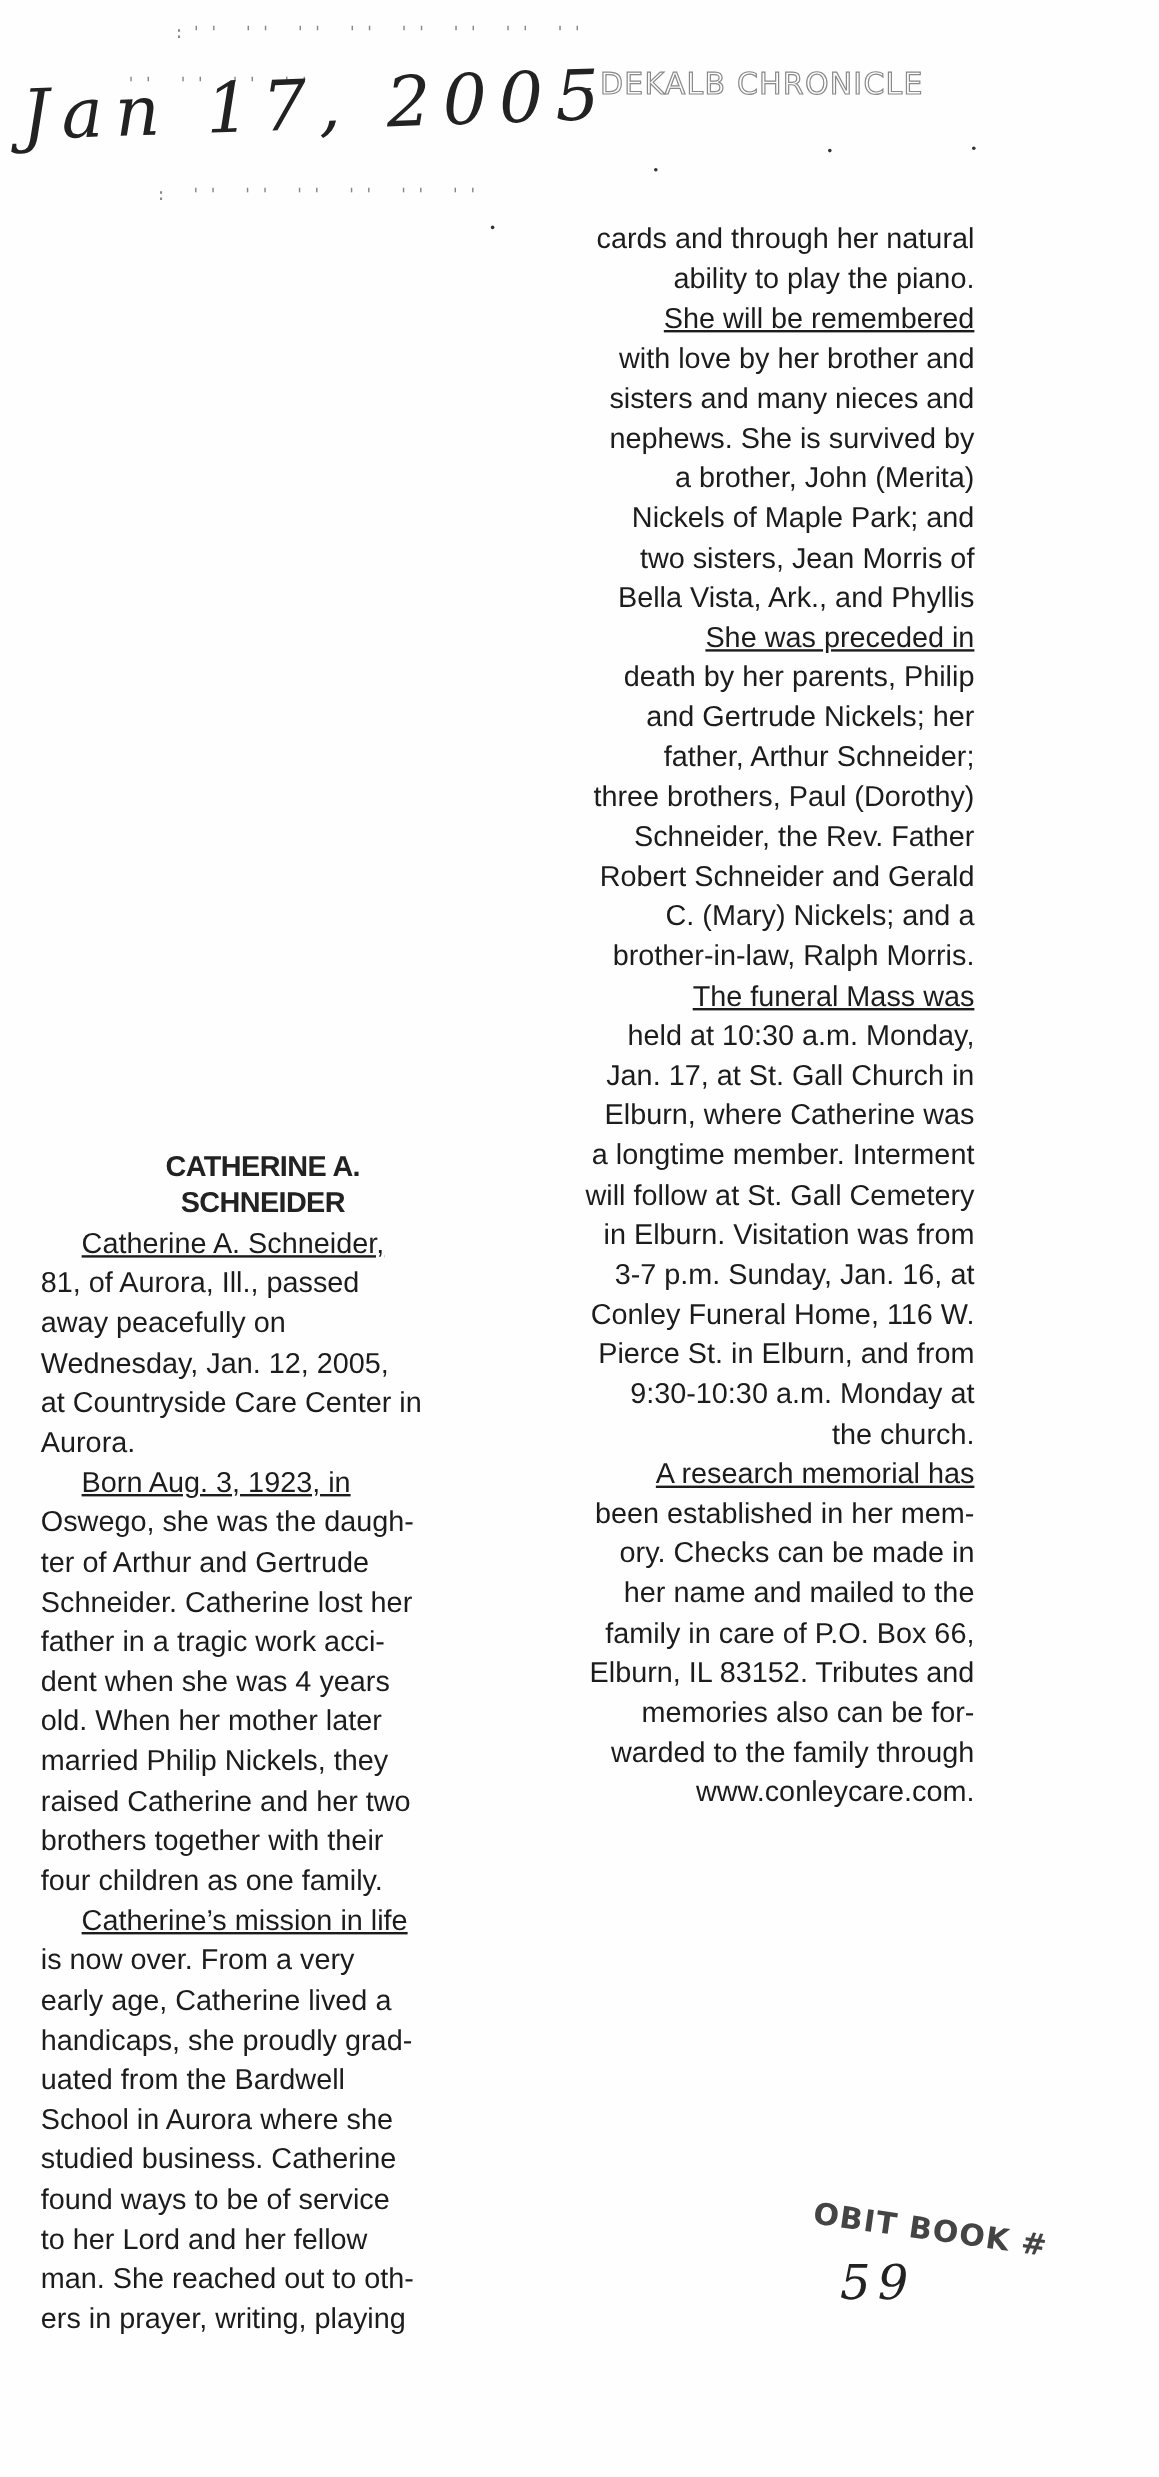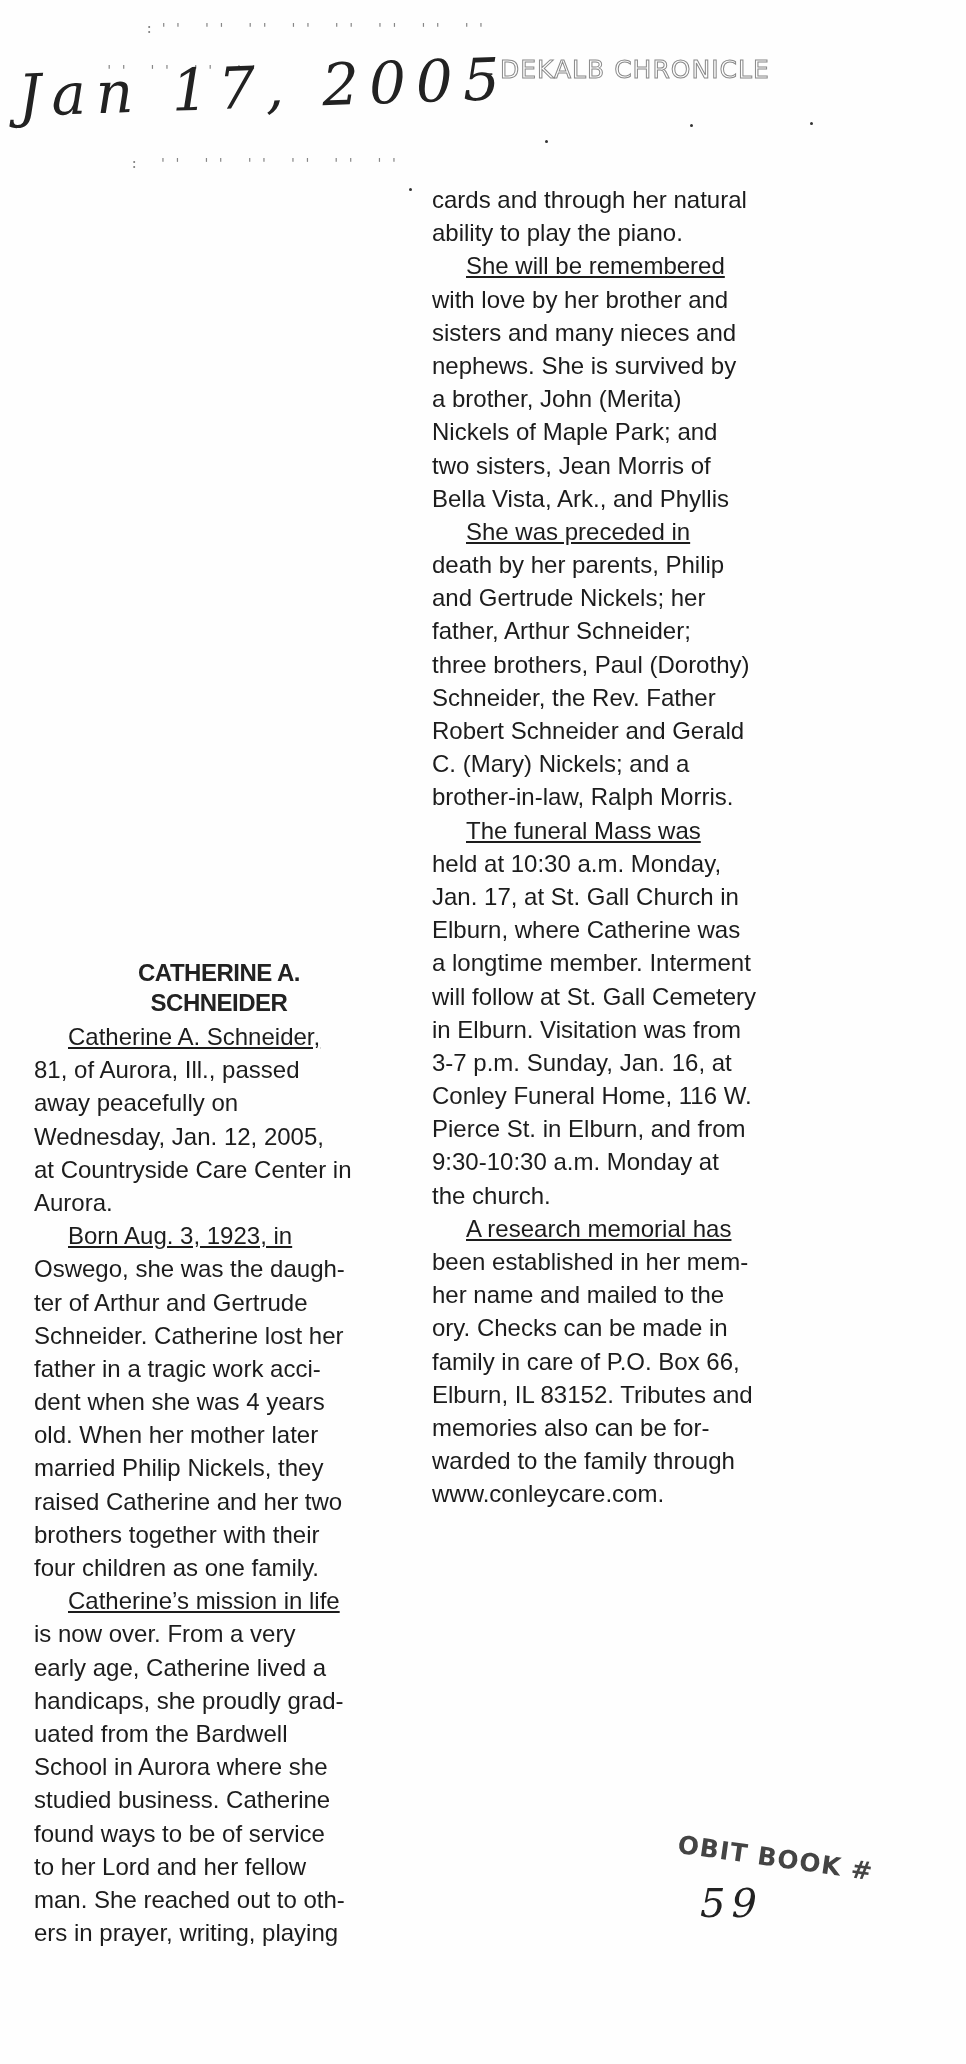--- a/index.html
+++ b/index.html
@@ -79,20 +79,21 @@
     }
     .col-left {
       left: 34px;
       top: 958px;
       width: 370px;
     }
     .col-right {
       left: 432px;
       top: 183px;
       width: 380px;
+      text-align: right;
     }
     .column .line {
       display: block;
       height: 33.2px;
     }
     .column .indent {
       padding-left: 34px;
       text-decoration: underline;
     }
 
@@ -222,22 +223,22 @@
         <span class="line">a longtime member. Interment</span>
         <span class="line">will follow at St. Gall Cemetery</span>
         <span class="line">in Elburn. Visitation was from</span>
         <span class="line">3-7 p.m. Sunday, Jan. 16, at</span>
         <span class="line">Conley Funeral Home, 116 W.</span>
         <span class="line">Pierce St. in Elburn, and from</span>
         <span class="line">9:30-10:30 a.m. Monday at</span>
         <span class="line">the church.</span>
         <span class="line indent">A research memorial has</span>
         <span class="line">been established in her mem-</span>
+        <span class="line">ory. Checks can be made in</span>
         <span class="line">her name and mailed to the</span>
-        <span class="line">ory. Checks can be made in</span>
         <span class="line">family in care of P.O. Box 66,</span>
         <span class="line">Elburn, IL 83152. Tributes and</span>
         <span class="line">memories also can be for-</span>
         <span class="line">warded to the family through</span>
         <span class="line">www.conleycare.com.</span>
       </div>
   </div>
 
   <div class="obit-book-stamp">OBIT BOOK #</div>
   <div class="obit-book-number">59</div>

